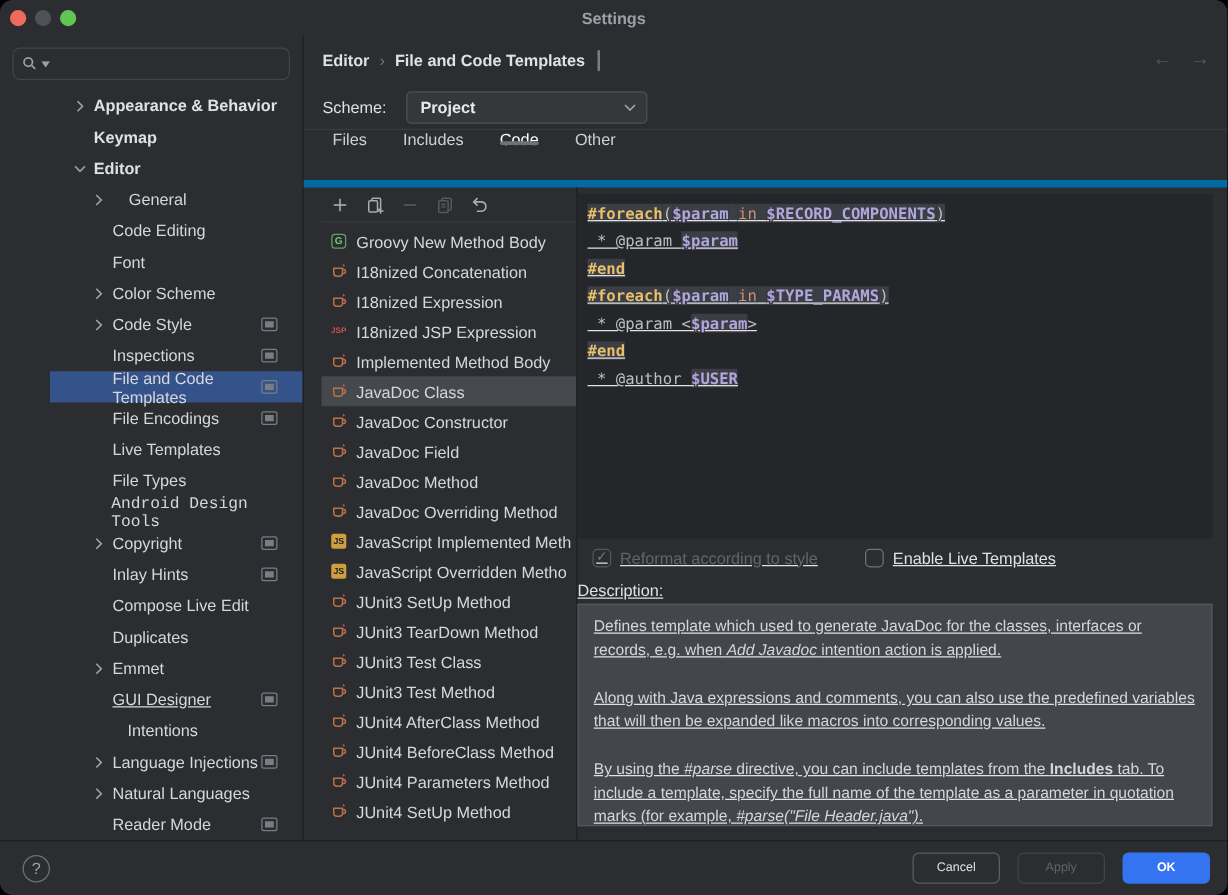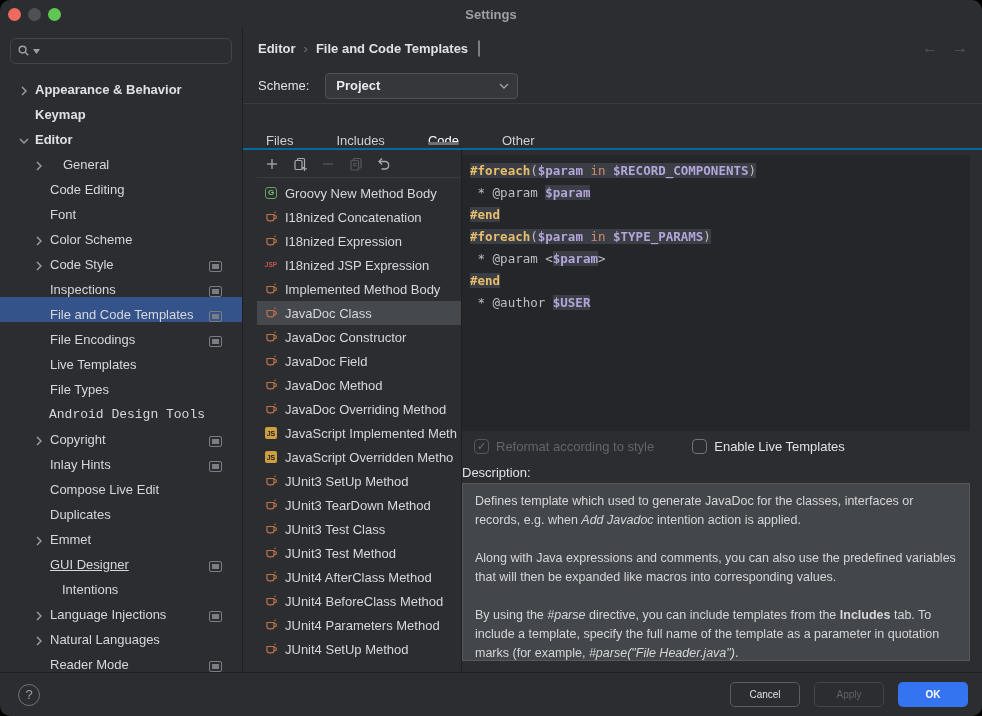--- a/index.html
+++ b/index.html
@@ -18,62 +18,62 @@
   .tl.yellow{background:#4E5155;}
   .tl.green{background:#61C554;}
   .win-title{position:absolute;left:0;right:0;text-align:center;font-weight:700;color:#9DA0A6;}
   
   .split{flex:1 1 auto;display:flex;min-height:0;}
   .sidebar{width:243px;flex:0 0 243px;border-right:1px solid #1E1F22;display:flex;flex-direction:column;min-height:0;}
   .search-box{margin:10px 10px 8px 10px;height:26px;border:1px solid #43454A;border-radius:6px;
     display:flex;align-items:center;padding:0 6px;gap:2px;}
   .search-box input{flex:1;background:transparent;border:none;outline:none;color:#DFE1E5;font:inherit;min-width:0;}
   .tree{flex:1;overflow:hidden;}
-  .tree-row{height:25px;display:flex;align-items:flex-end;cursor:default;color:#D5D7DC;}
+  .tree-row{height:25px;display:flex;align-items:center;cursor:default;color:#D5D7DC;margin-left:40px;}
   .tree-row.bold{font-weight:700;color:#DFE1E5;}
   .tree-row.selected{background:var(--sidebar-selection);}
   .chev{width:12px;height:12px;flex:0 0 12px;margin-right:5px;display:flex;align-items:center;justify-content:center;}
   .chev svg{display:block;}
   .chev.expanded svg{transform:rotate(90deg);}
   .monitor{margin-left:auto;margin-right:20px;width:13px;height:11px;border:1px solid #7A7D84;border-radius:2px;position:relative;flex:0 0 13px;}
   .monitor::after{content:"";position:absolute;left:2px;top:2px;right:2px;bottom:2px;background:#7A7D84;}
   
   .main{flex:1;display:flex;flex-direction:column;min-width:0;min-height:0;}
   .breadcrumb-row{height:40px;flex:0 0 40px;display:flex;align-items:center;padding-left:15px;padding-right:14px;}
   .crumb{font-weight:700;color:#DFE1E5;}
   .crumb-sep{color:#6F737A;margin:0 8px;font-size:13px;}
   .bc-monitor{margin-left:10px;}
   .bc-monitor .monitor{margin:0;}
   .nav-arrows{margin-left:auto;display:flex;gap:14px;color:#53565C;font-size:16px;}
   .scheme-row{height:36px;flex:0 0 36px;display:flex;align-items:center;padding-left:15px;border-bottom:1px solid #393B40;}
   .scheme-label{color:#DFE1E5;}
   .scheme-select{margin-left:16px;width:193px;height:26px;border:1px solid #4E5157;background:#35373B;border-radius:4px;
     display:flex;align-items:center;padding:0 8px 0 10px;font-weight:700;color:#E8EAEE;cursor:default;}
   .scheme-select .sel-chev{margin-left:auto;display:flex;}
-  .tabs-row{height:46px;flex:0 0 46px;display:flex;align-items:flex-end;padding-left:23px;gap:43px;border-bottom:2px solid #0369a1;}
+  .tabs-row{height:46px;flex:0 0 46px;display:flex;align-items:flex-start;padding-left:23px;gap:29px;border-bottom:6px solid #0369a1;}
   .tab{display:flex;align-items:center;position:relative;color:#CED0D6;cursor:default;}
   .tab.selected{color:#FFFFFF;}
   .tab.selected::after{content:"";position:absolute;left:0;right:0;bottom:3px;height:3px;border-radius:2px;background:#6E7276;}
   
   .content-row{flex:1;display:flex;min-height:0;}
   .list-panel{margin-left:14px;width:205px;flex:0 0 205px;border-right:1px solid #1E1F22;display:flex;flex-direction:column;min-height:0;}
   .list-toolbar{height:28px;flex:0 0 28px;display:flex;align-items:center;gap:6px;padding-left:4px;border-bottom:1px solid #393B40;}
   .tb-btn{width:22px;height:20px;display:flex;align-items:center;justify-content:center;border-radius:3px;}
   .template-list{flex:1;overflow:hidden;padding-top:3px;}
   .tpl-row{height:24px;display:flex;align-items:center;gap:7px;padding-left:7px;white-space:nowrap;color:#D5D7DC;cursor:default;}
   .tpl-row.selected{background:var(--list-selection);}
   .tpl-ico{width:14px;height:14px;flex:0 0 14px;display:flex;align-items:center;justify-content:center;}
   .ico-groovy{width:12px;height:12px;border:1px solid #5FA55F;border-radius:3px;color:#7FBF7F;font-size:8px;font-weight:700;
     display:flex;align-items:center;justify-content:center;line-height:1;}
   .ico-js{width:12px;height:12px;background:#CE9F3F;border-radius:2px;color:#1E1F22;font-size:7px;font-weight:700;
     display:flex;align-items:center;justify-content:center;line-height:1;}
   .ico-jsp{color:#C75450;font-size:6.5px;font-weight:700;letter-spacing:0;line-height:1;}
   
   .right-panel{flex:1;display:flex;flex-direction:column;min-width:0;min-height:0;padding:5px 12px 11px 0;}
-  .right-inner{flex:1;display:flex;flex-direction:column;min-height:0;margin-left:0;}
+  .right-inner{flex:1;display:flex;flex-direction:column;min-height:0;margin-left:0;text-decoration:underline;}
   .code-editor{height:276px;flex:0 0 276px;background:#242629;padding:5px 8px;overflow:hidden;cursor:text;}
   .code-line{font-family:"DejaVu Sans Mono",monospace;font-size:12.5px;line-height:22px;white-space:pre;color:var(--code-plain);}
   .tk-d{color:var(--code-directive);font-weight:700;}
   .tk-k{color:var(--code-keyword);}
   .tk-v{color:var(--code-variable);font-weight:700;}
   .tk-p{color:var(--code-plain);}
   .tk-hl{background:#3B3E44;}
   .options-row{height:30px;flex:0 0 30px;display:flex;align-items:center;gap:38px;padding-left:12px;}
   .chk{display:flex;align-items:center;gap:7px;cursor:default;}
   .chk-box{width:15px;height:15px;border-radius:4px;border:1.5px solid #6F737A;display:flex;align-items:center;justify-content:center;

